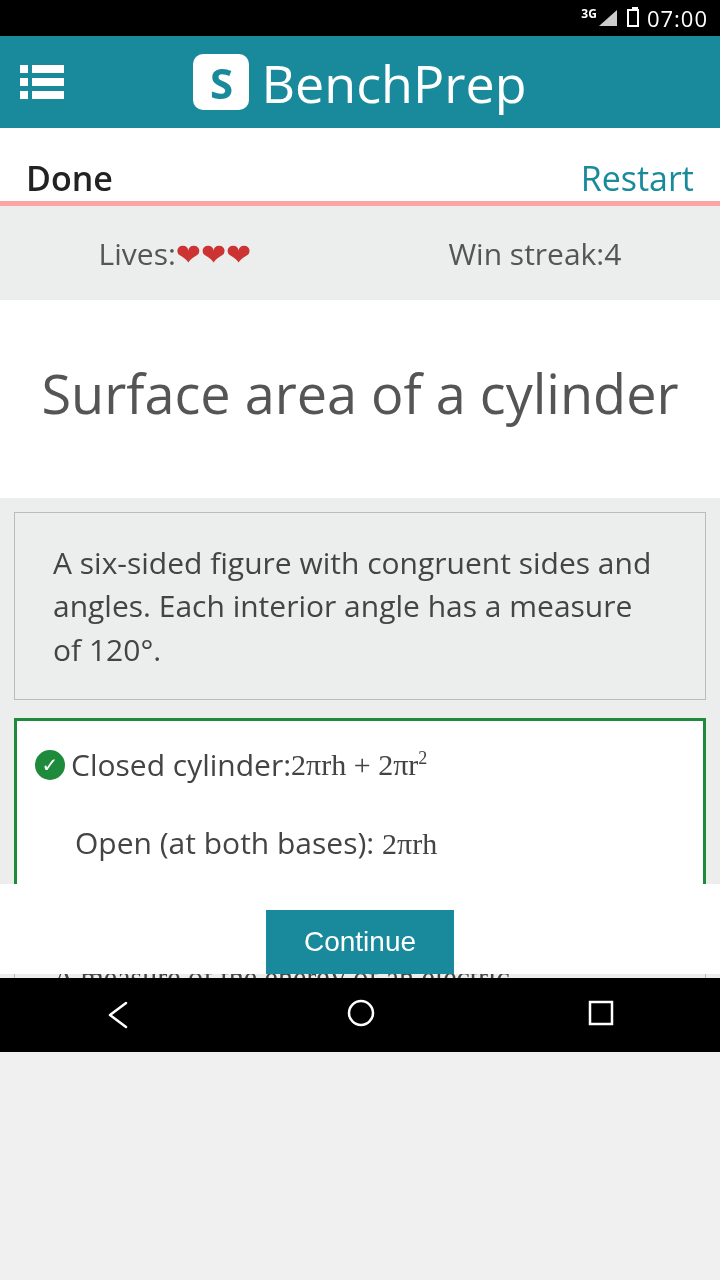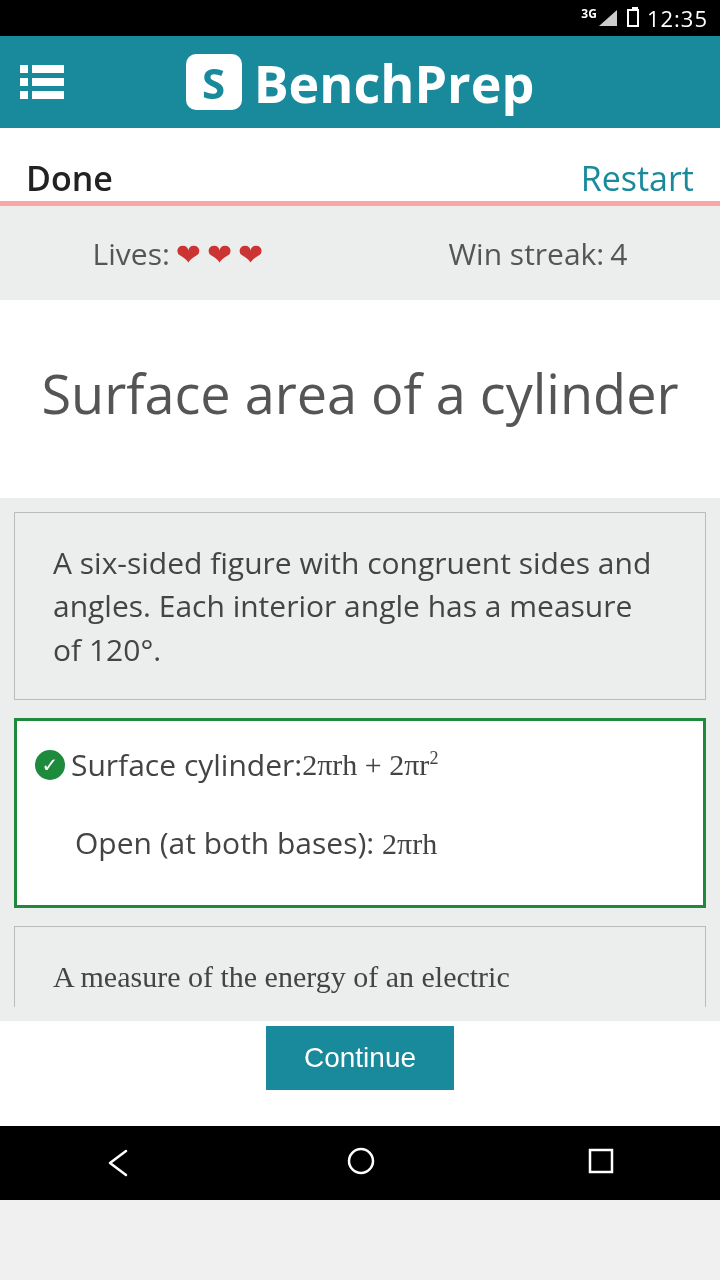--- a/index.html
+++ b/index.html
@@ -1,71 +1,71 @@
 <!DOCTYPE html>
 <html><head>
 <meta charset="utf-8">
 <style>
   * { margin: 0; padding: 0; box-sizing: border-box; }
   html, body { width: 720px; height: 1280px; overflow: hidden; font-family: "Segoe UI", "Open Sans", Arial, sans-serif; background: #f0f0f0; }
-  .device { width: 720px; height: 1200px; background: #fff; display: flex; flex-direction: column; }
+  .device { width: 720px; height: 1052px; background: #fff; display: flex; flex-direction: column; }
   
   .statusbar { background: #000; height: 36px; color: #fff; display: flex; align-items: center; justify-content: flex-end; padding: 0 12px; font-size: 20px; gap: 8px; }
   .sb-3g { font-size: 12px; font-weight: bold; margin-right: -6px; margin-bottom: 10px;}
   .sb-signal { width:0;height:0;border-left:18px solid transparent;border-bottom:16px solid #ccc; margin-right:2px;}
   .sb-batt { width:12px;height:18px;border:2px solid #fff;position:relative;}
   .sb-batt::before{content:"";position:absolute;top:-4px;left:3px;width:6px;height:3px;background:#fff;}
   .sb-time { font-size: 22px; letter-spacing: 1px; }
   
   .appheader { background: #198a9b; height: 92px; display: flex; align-items: center; padding: 0 20px; }
   .menu-icon { width: 44px; height: 34px; display:flex; flex-direction:column; justify-content:space-between; cursor:pointer;}
   .menu-icon .row { display:flex; align-items:center; }
   .menu-icon .sq { width:8px;height:8px;background:#fff;margin-right:4px;}
   .menu-icon .bar { flex:1; height:8px; background:#fff;}
   .brand { flex:1; text-align:center; color:#fff; font-size:52px; font-weight:400; display:flex; align-items:center; justify-content:center; gap:12px;}
   .brand-logo { width:56px;height:56px;background:#fff;border-radius:10px;display:flex;align-items:center;justify-content:center;color:#198a9b;font-weight:bold;font-size:42px;}
-  .brand-text { font-weight:700; }
+  .brand-text { font-weight:400; }
   
   .subheader { height: 78px; display:flex; align-items:flex-end; justify-content:space-between; padding: 0 26px; border-bottom:5px solid #fca5a5; background:#fff;}
   .done { font-size:34px; font-weight:600; color:#222; }
   .restart { font-size:34px; color:#198a9b; }
   
   .statsbar { background:#eceded; height:94px; display:flex; align-items:center; justify-content:space-around; color:#555; font-size:30px; }
-  .stat { display:flex; align-items:center; gap:6px; }
+  .stat { display:flex; align-items:center; }
   .heart { color:#cc3333; font-size:30px; }
   
   .main { flex:1; background:#fff; overflow:hidden; position:relative; }
   .question-title { font-size:54px; color:#555; text-align:center; padding: 60px 20px 70px; line-height:1.25; font-weight:400;}
   .options { background:#eceded; padding:14px; }
   .card { border:1px solid #bbb; background:#eceded; padding: 28px 38px; font-size:30px; color:#444; line-height:1.45; margin-bottom:18px; }
   .card.correct { border:3px solid #1e8a3b; background:#fff; padding: 22px 18px 40px; position:relative; }
   .check { width:30px;height:30px;background:#1e8a3b;border-radius:50%;display:inline-flex;align-items:center;justify-content:center;color:#fff;font-size:20px;vertical-align:middle;margin-right:6px;}
   .formula-label { font-size:30px; color:#444; }
   .formula { font-family: "Times New Roman", serif; font-size:30px; }
   .formula sup { font-size:18px; vertical-align: super; }
   .correct .line1 { display:flex; align-items:center; flex-wrap:wrap; }
   .correct .line2 { margin-top:34px; margin-left:40px; }
   
-  .buttonbar { position:absolute; left:0; right:0; bottom:10px; height:90px; background:#fff; display:flex; align-items:flex-start; justify-content:center; }
+  .buttonbar { position:absolute; left:0; right:0; bottom:4px; height:90px; background:#fff; display:flex; align-items:flex-end; justify-content:center; }
   .continue { background:#198a9b; color:#fff; font-size:28px; padding:16px 38px; border:none; cursor:pointer; }
   
   .navbar { background:#000; height:74px; display:flex; align-items:center; justify-content:space-around;}
   .nav-back2 { display:inline-block; }
   .nav-back2 svg, .nav-home svg, .nav-recent svg { display:block; }
 </style>
 </head>
 <body>
 
 <div class="device">
 
   <div class="statusbar">
     <span class="sb-3g">3G</span>
     <span class="sb-signal"></span>
     <span class="sb-batt"></span>
-    <span class="sb-time">12:35</span>
+    <span class="sb-time">07:00</span>
   </div>
 
   <div class="appheader">
     <div class="menu-icon">
       <div class="row">
           <div class="sq"></div>
           <div class="bar"></div>
         </div>
       <div class="row">
           <div class="sq"></div>
@@ -105,21 +105,21 @@
     <div class="question-title">Surface area of a cylinder</div>
 
     <div class="options">
       <div class="card">
         <span>A six-sided figure with congruent sides and angles. Each interior angle has a measure of 120°.</span>
       </div>
 
       <div class="card correct">
         <div class="line1">
           <span class="check">✓</span>
-          <span class="formula-label">Surface cylinder: </span>
+          <span class="formula-label">Closed cylinder: </span>
           <span class="formula"><span>2πrh + 2πr</span><sup>2</sup></span>
         </div>
         <div class="line2">
           <span class="formula-label">Open (at both bases): </span>
           <span class="formula">2πrh</span>
         </div>
       </div>
 
       <div class="card" style="margin-bottom:0; border-bottom:none; padding-bottom:8px;font-family:Liberation Serif, serif;">
         <span>A measure of the energy of an electric</span>

